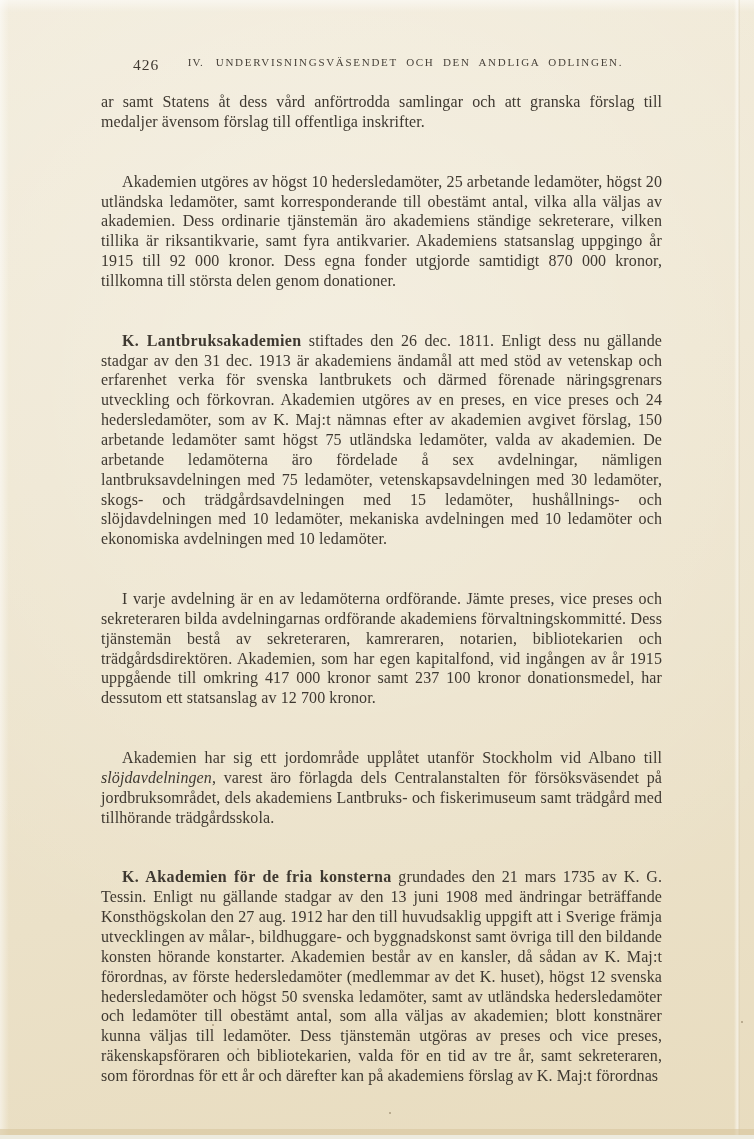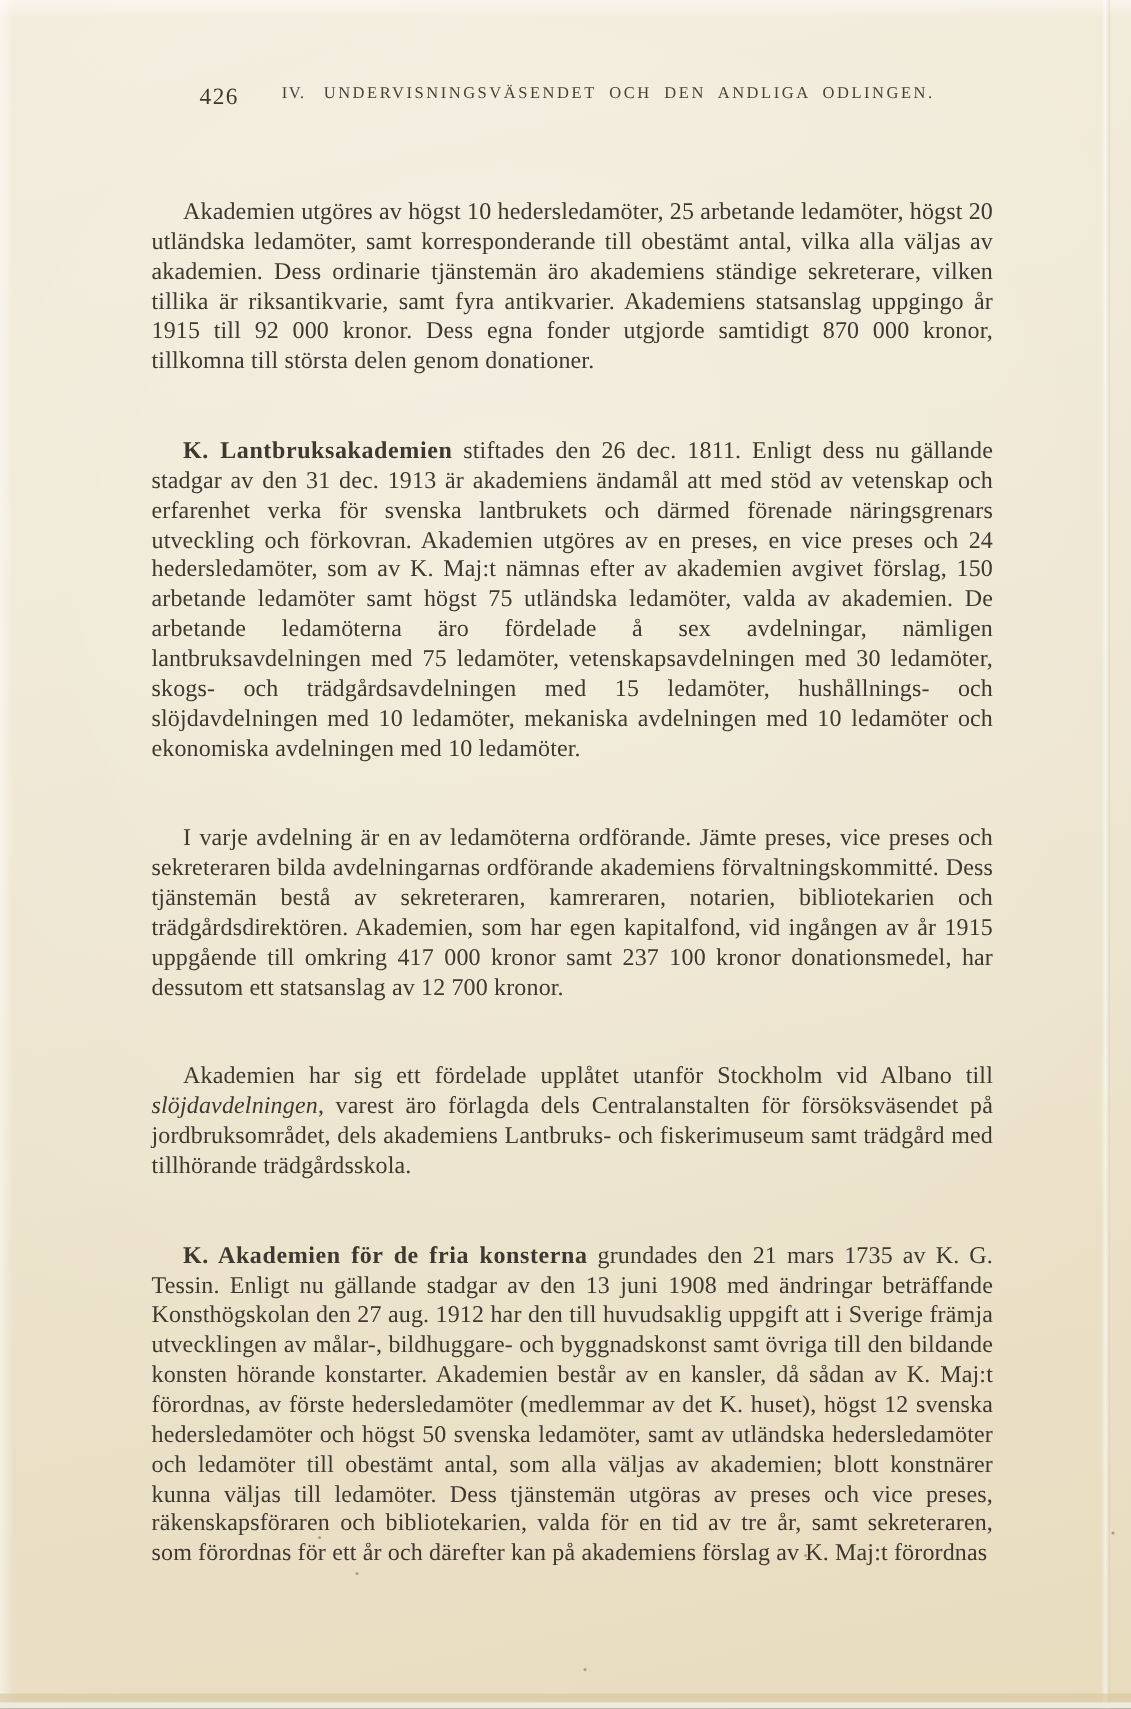--- a/index.html
+++ b/index.html
@@ -80,24 +80,25 @@
   <div class="edge-top"></div>
   <div class="edge-left"></div>
   <div class="crease-right"></div>
 
   <div class="page-header">
     <span class="page-num">426</span>
     <span class="running-title"><span class="sect">IV.</span><span>UNDERVISNINGSVÄSENDET OCH DEN ANDLIGA ODLINGEN.</span></span>
   </div>
 
   <div class="page-body">
+      <p class="para"><span class="run-normal">ar samt Statens åt dess vård anförtrodda samlingar och att granska förslag till medaljer ävensom förslag till offentliga inskrifter.</span></p>
       <p class="para indent"><span class="run-normal">Akademien utgöres av högst 10 hedersledamöter, 25 arbetande ledamöter, högst 20 utländska ledamöter, samt korresponderande till obestämt antal, vilka alla väljas av akademien.  Dess ordinarie tjänstemän äro akademiens ständige sekreterare, vilken tillika är riksantikvarie, samt fyra antikvarier.  Akademiens statsanslag uppgingo år 1915 till 92&nbsp;000 kronor. Dess egna fonder utgjorde samtidigt 870&nbsp;000 kronor, tillkomna till största delen genom donationer.</span></p>
       <p class="para indent"><span class="run-bold">K. Lantbruksakademien</span><span class="run-normal"> stiftades den 26 dec. 1811.  Enligt dess nu gällande stadgar av den 31 dec. 1913 är akademiens ändamål att med stöd av vetenskap och erfarenhet verka för svenska lantbrukets och därmed förenade näringsgrenars utveckling och förkovran.  Akademien utgöres av en preses, en vice preses och 24 hedersledamöter, som av K. Maj:t nämnas efter av akademien avgivet förslag, 150 arbetande ledamöter samt högst 75 utländska ledamöter, valda av akademien.  De arbetande ledamöterna äro fördelade å sex avdelningar, nämligen lantbruksavdelningen med 75 ledamöter, vetenskapsavdelningen med 30 ledamöter, skogs- och trädgårdsavdelningen med 15 ledamöter, hushållnings- och slöjdavdelningen med 10 ledamöter, mekaniska avdelningen med 10 ledamöter och ekonomiska avdelningen med 10 ledamöter.</span></p>
       <p class="para indent"><span class="run-normal">I varje avdelning är en av ledamöterna ordförande.  Jämte preses, vice preses och sekreteraren bilda avdelningarnas ordförande akademiens förvaltningskommitté.  Dess tjänstemän bestå av sekreteraren, kamreraren, notarien, bibliotekarien och trädgårdsdirektören.  Akademien, som har egen kapitalfond, vid ingången av år 1915 uppgående till omkring 417&nbsp;000 kronor samt 237&nbsp;100 kronor donationsmedel, har dessutom ett statsanslag av 12&nbsp;700  kronor.</span></p>
-      <p class="para indent"><span class="run-normal">Akademien har sig ett fördelade upplåtet utanför Stockholm vid Albano till </span><span class="run-italic">slöjdavdelningen</span><span class="run-normal">, varest äro förlagda dels Centralanstalten för försöksväsendet på jordbruksområdet, dels akademiens Lantbruks- och fiskerimuseum samt trädgård med tillhörande trädgårdsskola.</span></p>
+      <p class="para indent"><span class="run-normal">Akademien har sig ett jordområde upplåtet utanför Stockholm vid Albano till </span><span class="run-italic">slöjdavdelningen</span><span class="run-normal">, varest äro förlagda dels Centralanstalten för försöksväsendet på jordbruksområdet, dels akademiens Lantbruks- och fiskerimuseum samt trädgård med tillhörande trädgårdsskola.</span></p>
       <p class="para indent"><span class="run-bold">K. Akademien för de fria konsterna</span><span class="run-normal"> grundades den 21 mars 1735 av K. G. Tessin.  Enligt nu gällande stadgar av den 13 juni 1908 med ändringar beträffande Konsthögskolan den 27 aug. 1912 har den till huvudsaklig uppgift att i Sverige främja utvecklingen av målar-, bildhuggare- och byggnadskonst samt övriga till den bildande konsten hörande konstarter.  Akademien består av en kansler, då sådan av K. Maj:t förordnas, av förste hedersledamöter (medlemmar av det K. huset), högst 12 svenska hedersledamöter och högst 50 svenska ledamöter, samt av utländska hedersledamöter och ledamöter till obestämt antal, som alla väljas av akademien; blott konstnärer kunna väljas till ledamöter.  Dess tjänstemän utgöras av preses och vice preses, räkenskapsföraren och bibliotekarien, valda för en tid av tre år, samt sekreteraren, som förordnas för ett år och därefter kan på akademiens förslag av K. Maj:t förordnas</span></p>
     </div>
 
   <div class="speck" style="left:212px; top:1024px;"></div>
   <div class="speck" style="left:237px; top:1048px;"></div>
   <div class="speck" style="left:389px; top:1112px;"></div>
   <div class="speck" style="left:536px; top:1036px;"></div>
   <div class="speck" style="left:741px; top:1021px;"></div>
 
   <div class="edge-bottom-line"></div>

